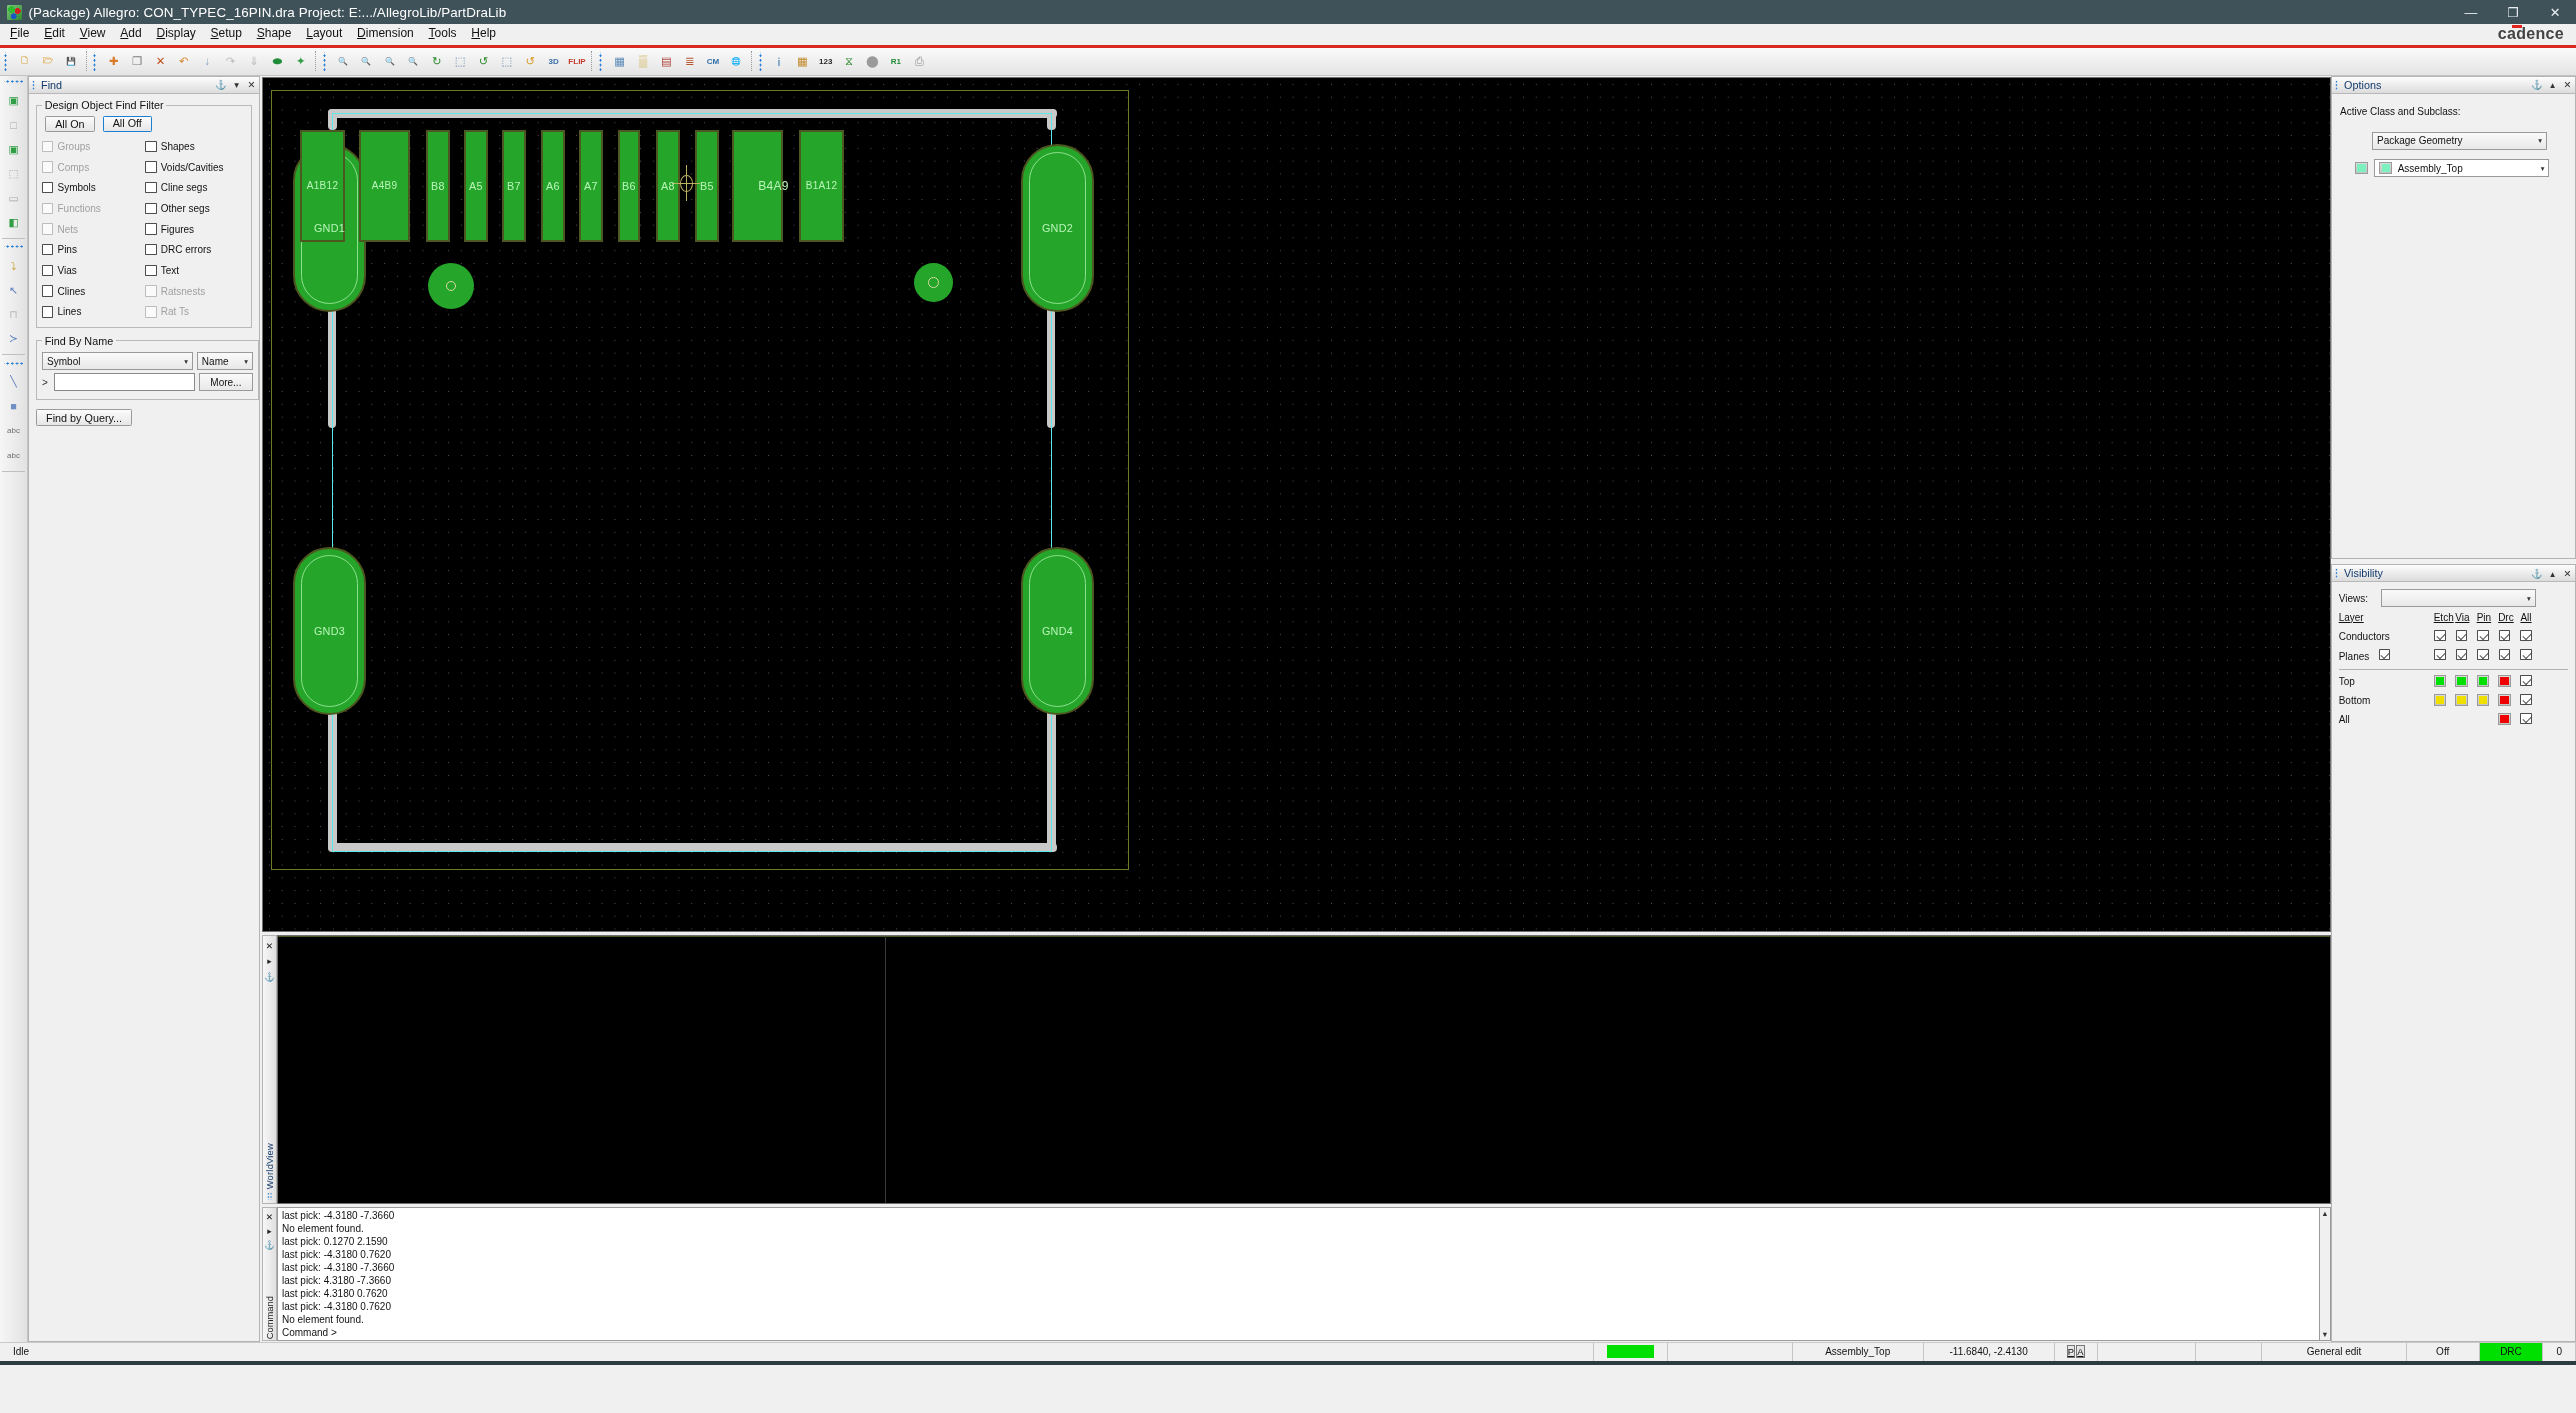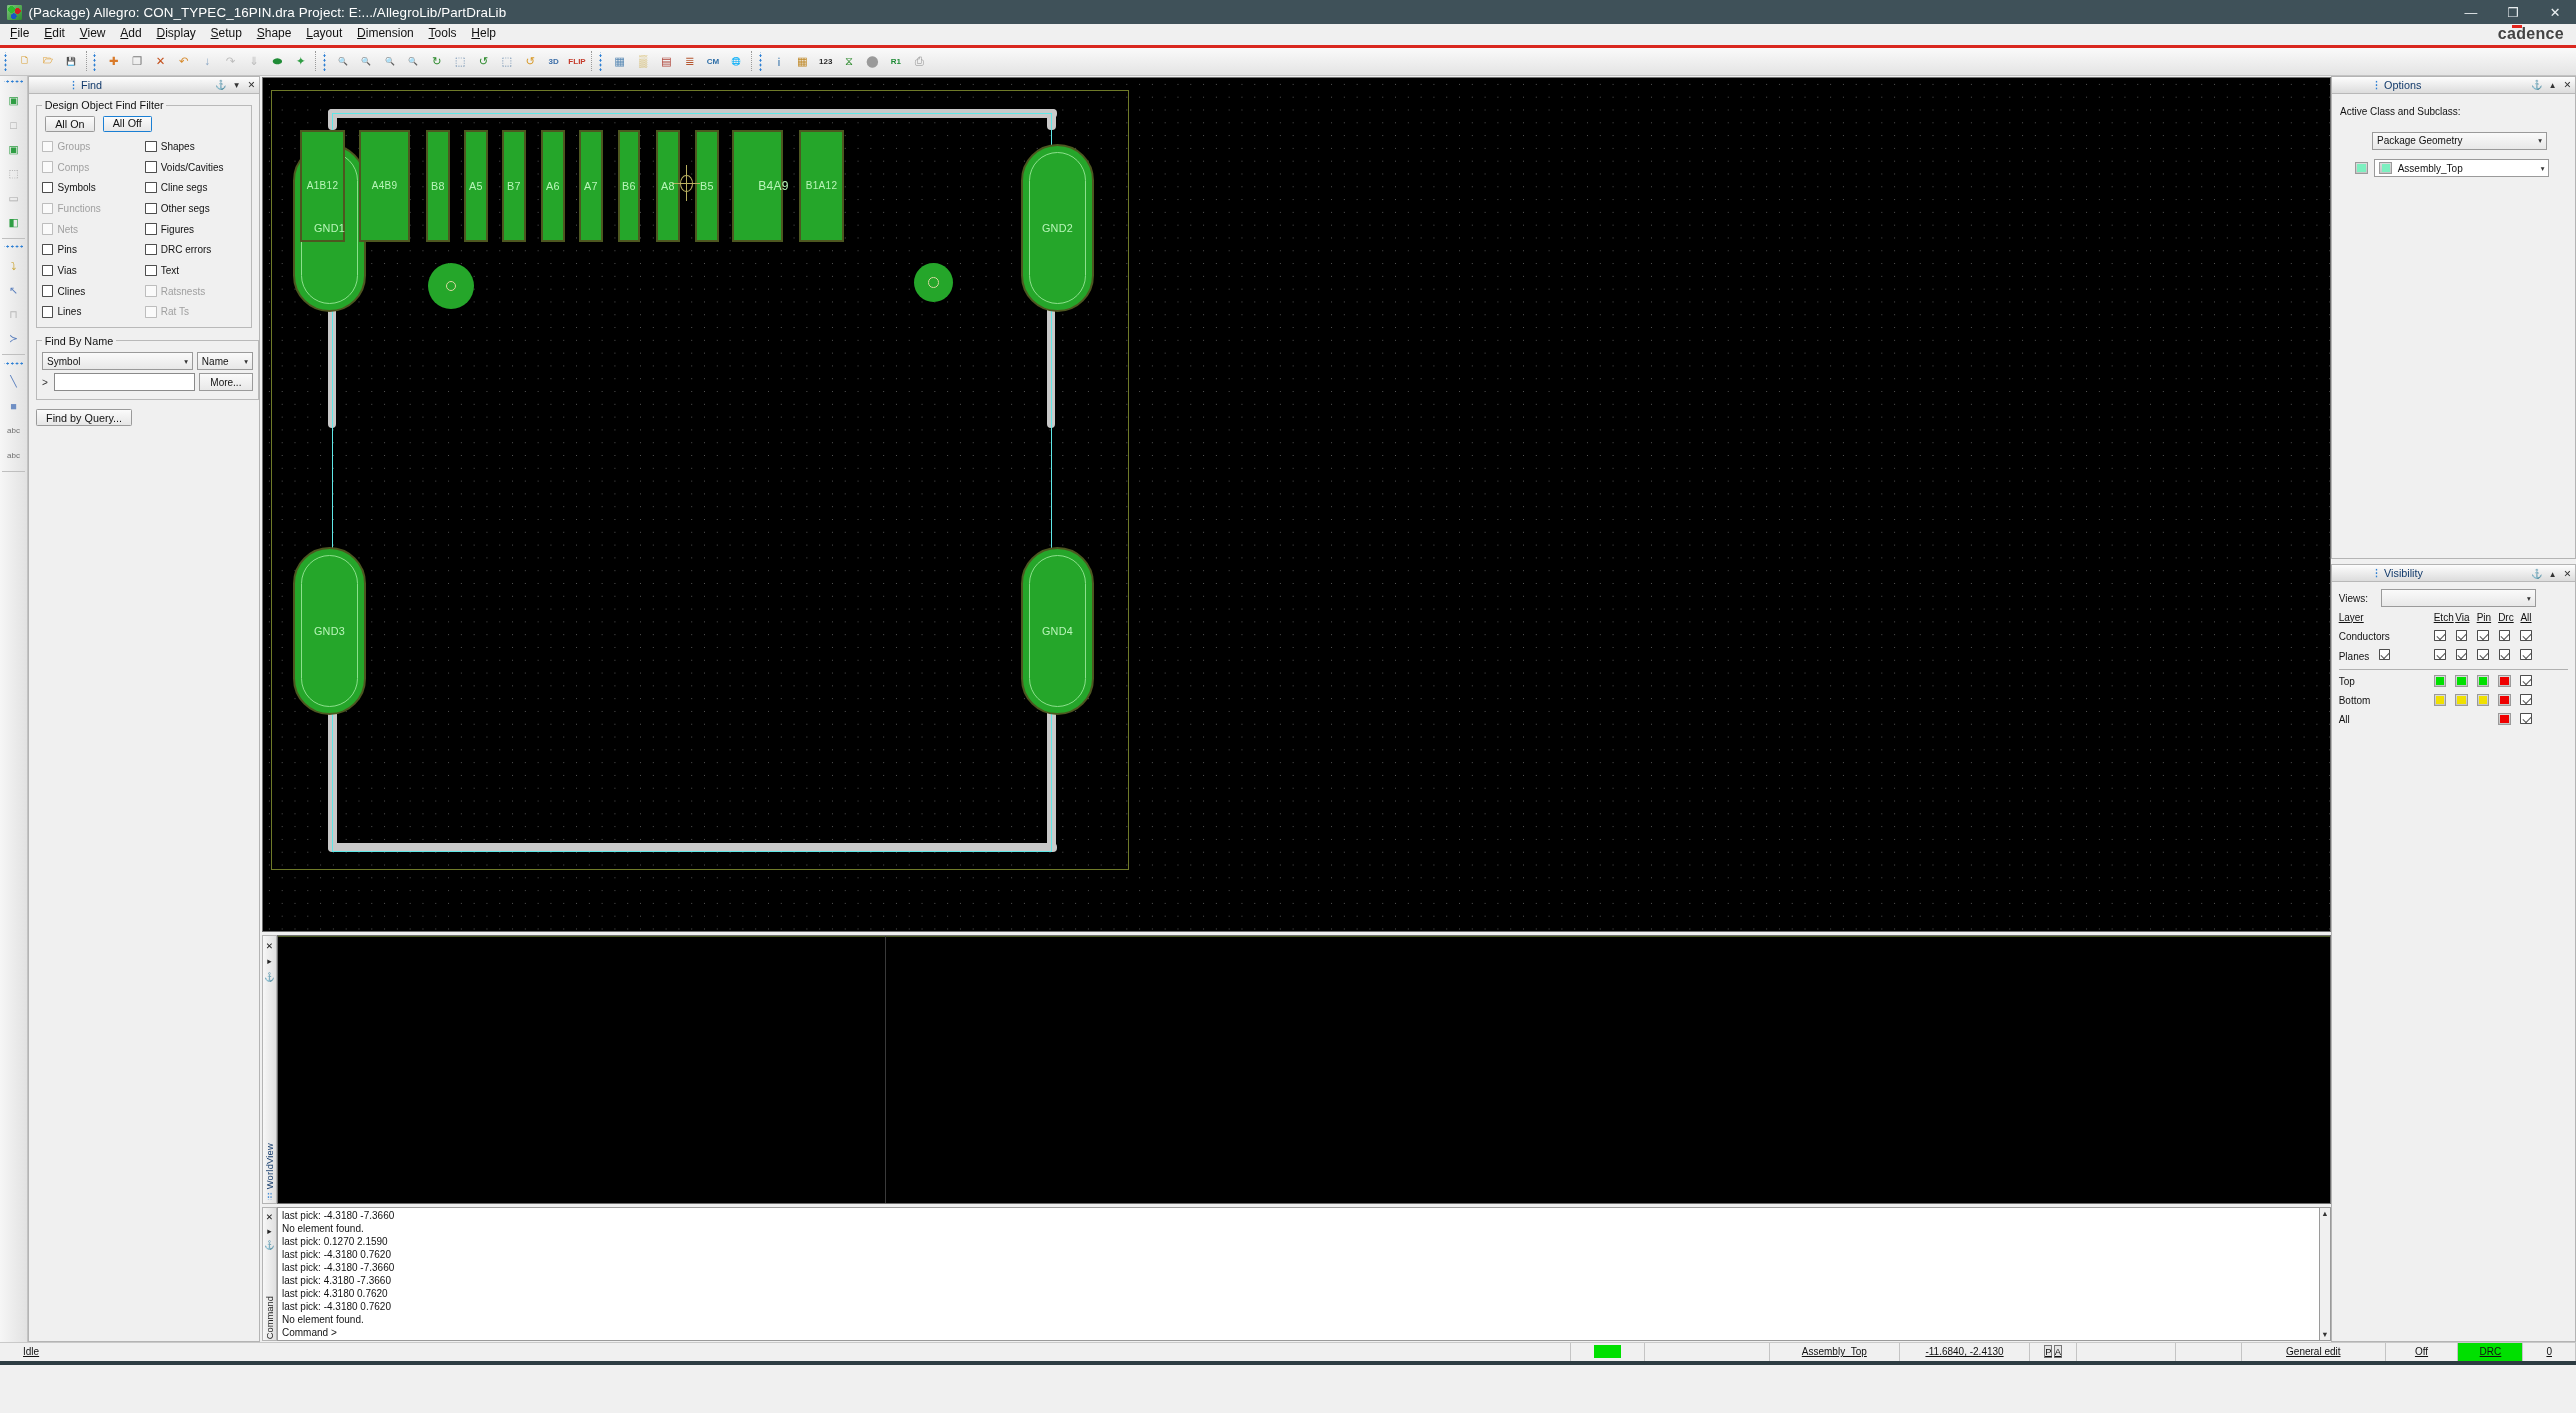--- a/index.html
+++ b/index.html
@@ -76,21 +76,21 @@
     width: 23px; height: 23px; margin: 0.7px 0; flex: none;
     display: flex; align-items: center; justify-content: center; font-size: 10.8px;
     border-radius: 2px;
   }
   .vsep { width: 23px; height: 0.7px; background: #bfbfbf; margin: 3.4px 0; flex: none; }
   
   .panel { background: #f0f0f0; border: 0.7px solid #b4b4b4; }
   .panel-hdr {
     height: 17px; display: flex; align-items: center;
     background: linear-gradient(#fdfdfd,#dcdcdc);
-    border-bottom: 0.7px solid #b8b8b8; font-size: 10.8px; color: #123a6b; padding-left: 40px;
+    border-bottom: 0.7px solid #b8b8b8; font-size: 10.8px; color: #123a6b;
   }
   .panel-hdr .dots {
     width: 4.7px; height: 10px; margin: 0 4px 0 3.4px;
     background-image: radial-gradient(circle, #2c7fd4 0.9px, transparent 1px);
     background-size: 2.7px 3.4px; background-repeat: repeat-y;
   }
   .panel-hdr .ttl { flex: 1; }
   .panel-hdr .hbtn { width: 15px; text-align: center; color: #333; font-size: 9.4px; }
   
   #findpanel { width: 232px; margin: 0; }
@@ -234,21 +234,21 @@
   .swatch i { display: block; width: 100%; height: 100%; }
   .hdrlink { text-decoration: underline; }
   .vsplit { border-top: 0.7px solid #b0b0b0; margin: 4px 0 2.7px 0; }
   
   #statusbar {
     height: 19px; background: #f0f0f0; border-top: 0.7px solid #c9c9c9;
     display: flex; align-items: stretch; font-size: 10px; color: #111;
   }
   #statusbar .cell {
     display: flex; align-items: center; justify-content: center;
-    border-right: 0.7px solid #c4c4c4; padding: 0 23px; white-space: nowrap; text-decoration: underline;
+    border-right: 0.7px solid #c4c4c4; padding: 0 13px; white-space: nowrap;
   }
   #statusbar .cell.left { justify-content: flex-start; }
   .pa-box {
     border: 0.7px solid #777; background: #e6e6e6; width: 13.4px; height: 12.8px;
     display: flex; align-items: center; justify-content: center; font-size: 9.4px;
     text-decoration: underline; margin: 0 0.7px;
   }
   #bottomstrip { height: 4px; background: #2d3c42; }
 </style>
 </head>

